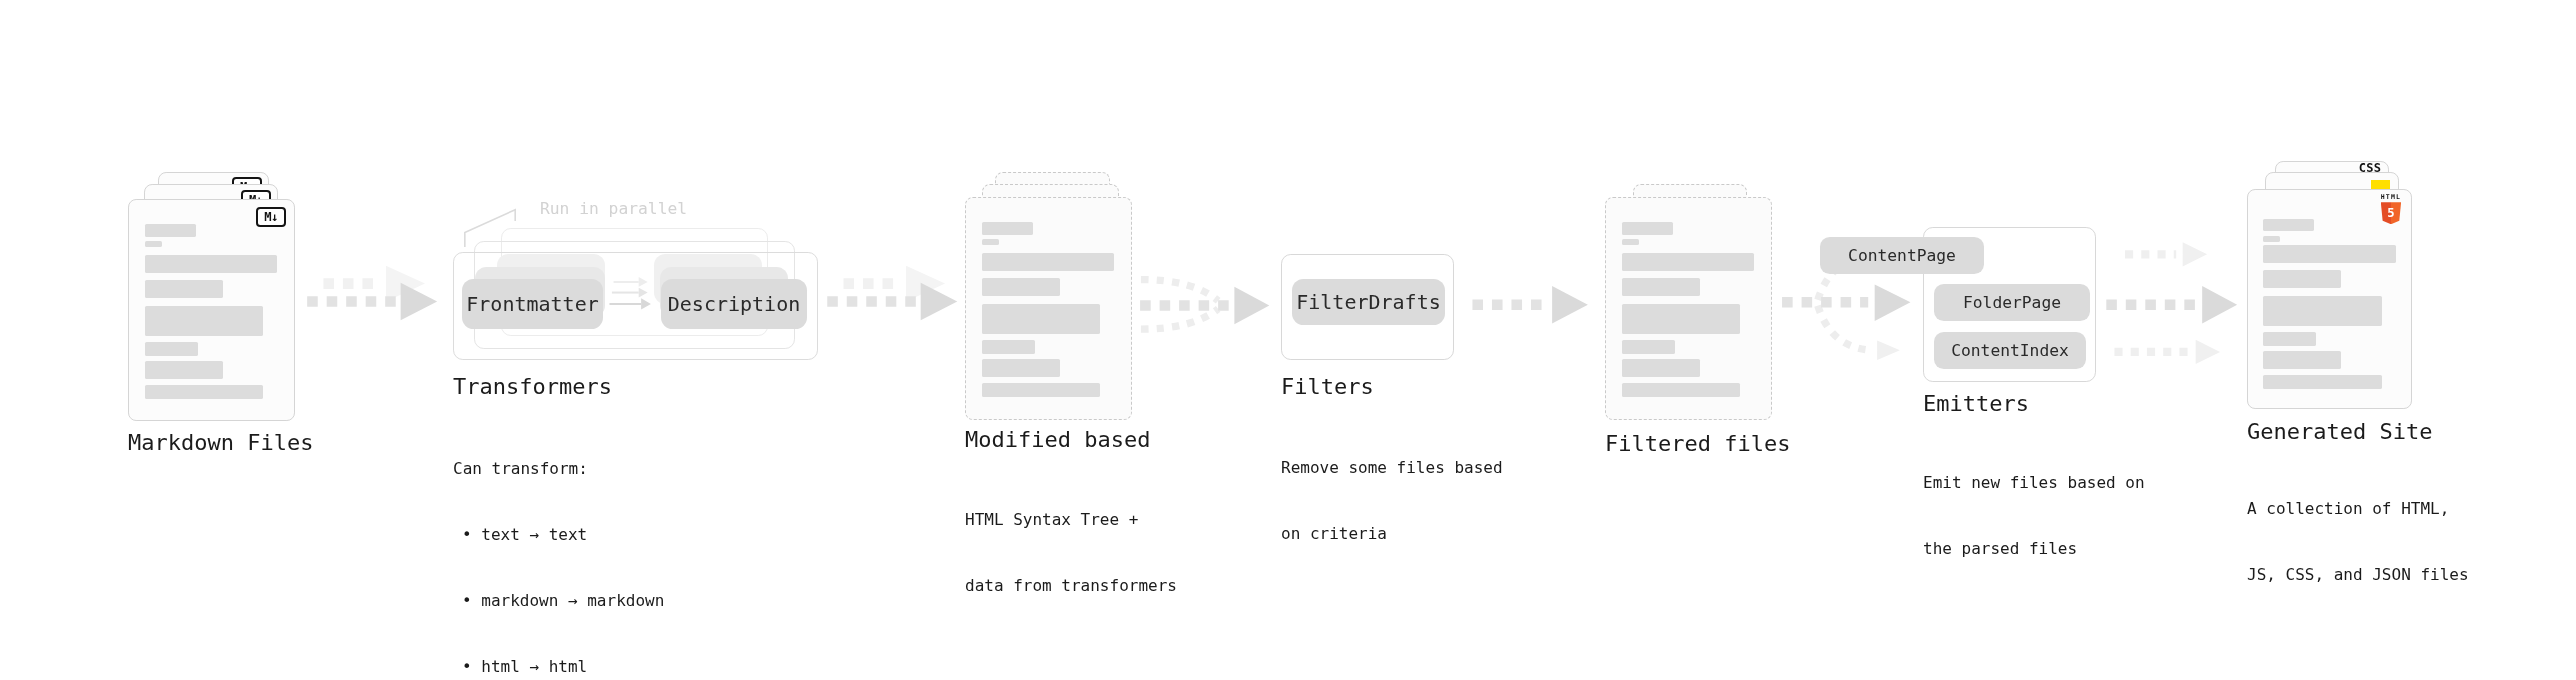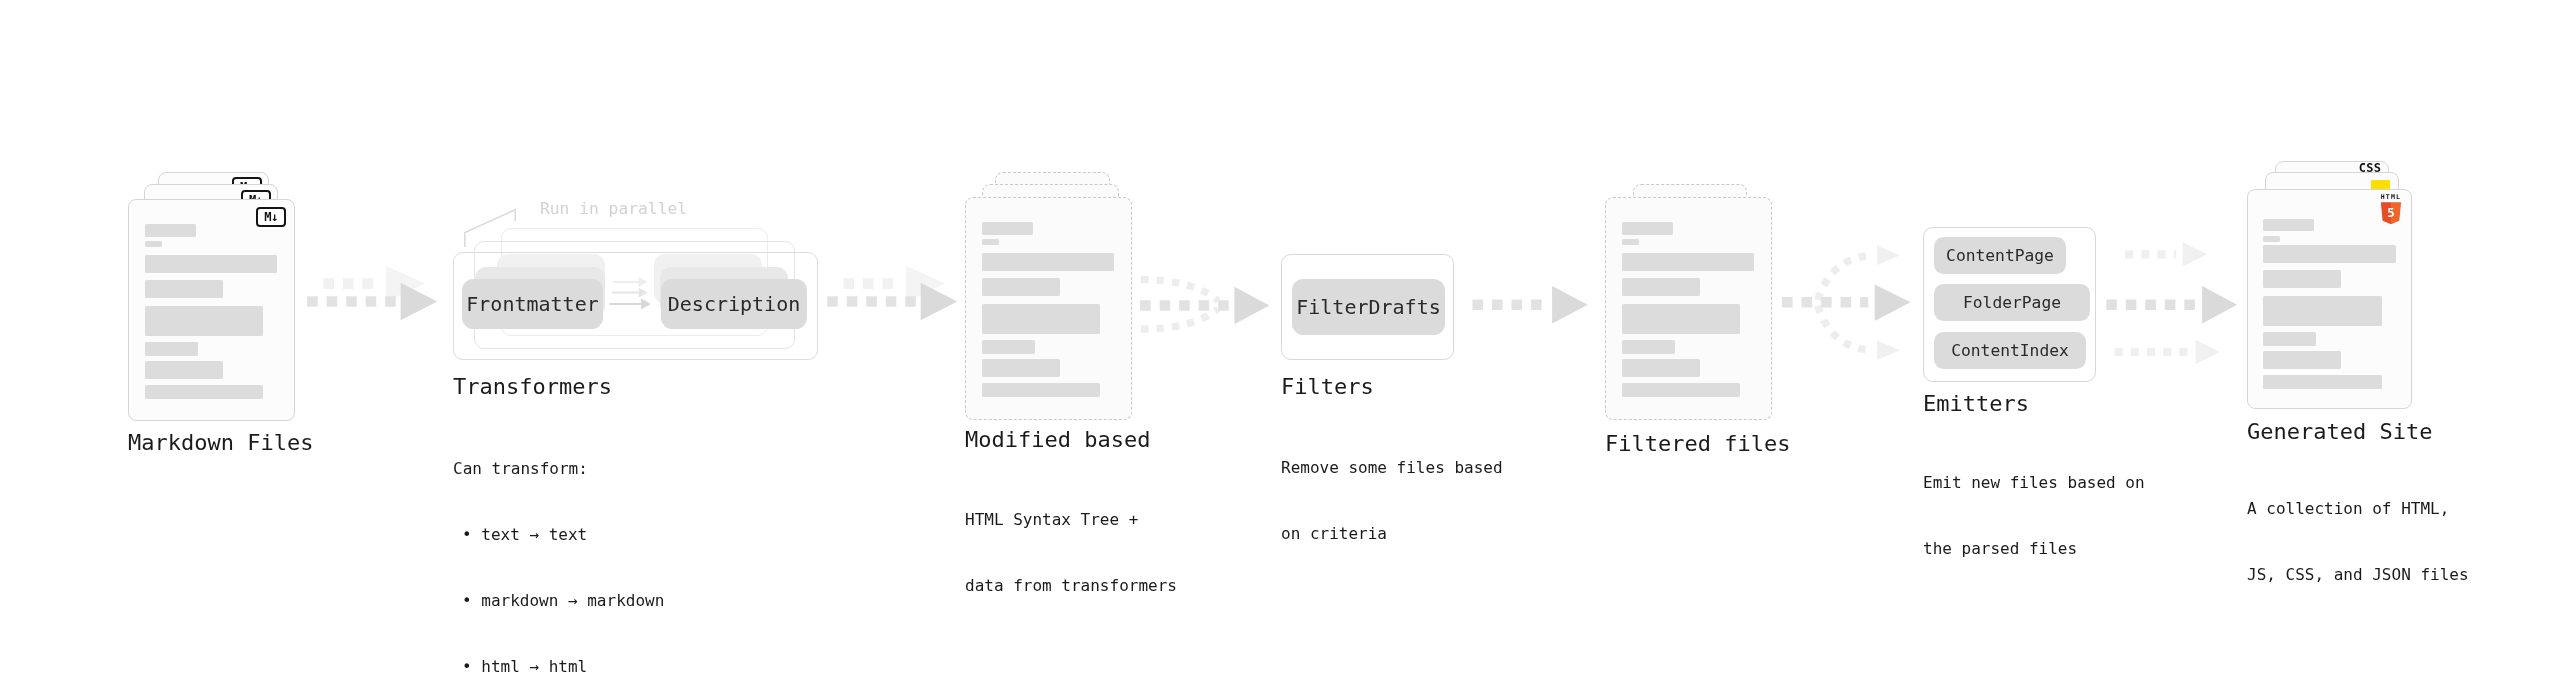--- a/index.html
+++ b/index.html
@@ -182,21 +182,21 @@
     </div>
     <div class="title" style="left:965px;top:428px">Modified based</div>
     <div class="body-text" style="left:965px;top:465px">
       <div>HTML Syntax Tree +</div>
       <div>data from transformers</div>
     </div>
   </div>
 
   <div>
     <div class="box white" style="left:1281px;top:254px;width:173px;height:106px"></div>
-    <div class="pill" style="left:1292px;top:279px;width:153px;height:56px">FilterDrafts</div>
+    <div class="pill" style="left:1292px;top:279px;width:153px;height:46px">FilterDrafts</div>
     <div class="title" style="left:1281px;top:375px">Filters</div>
     <div class="body-text" style="left:1281px;top:413px">
       <div>Remove some files based</div>
       <div>on criteria</div>
     </div>
   </div>
 
   <div>
     <div class="doc dashed" style="left:1633px;top:184px;width:114px;height:49px"></div>
     <div class="doc dashed" style="left:1605px;top:197px;width:167px;height:223px">
@@ -207,21 +207,21 @@
       <i class="bar" style="left:16.3px;top:106px;width:118px;height:30px"></i>
       <i class="bar" style="left:16.3px;top:142px;width:53px;height:14px"></i>
       <i class="bar" style="left:16.3px;top:161px;width:78px;height:18px"></i>
       <i class="bar" style="left:16.3px;top:185px;width:118px;height:14px"></i>
     </div>
     <div class="title" style="left:1605px;top:432px">Filtered files</div>
   </div>
 
   <div>
     <div class="box white" style="left:1923px;top:227px;width:173px;height:155px"></div>
-    <div class="pill sm" style="left:1934px;top:237px;width:132px;height:37px">ContentPage</div>
+    <div class="pill sm" style="left:1820px;top:237px;width:164px;height:37px">ContentPage</div>
     <div class="pill sm" style="left:1934px;top:284px;width:156px;height:37px">FolderPage</div>
     <div class="pill sm" style="left:1934px;top:332px;width:152px;height:37px">ContentIndex</div>
     <div class="title" style="left:1923px;top:392px">Emitters</div>
     <div class="body-text" style="left:1923px;top:428px">
       <div>Emit new files based on</div>
       <div>the parsed files</div>
     </div>
   </div>
 
   <div>

